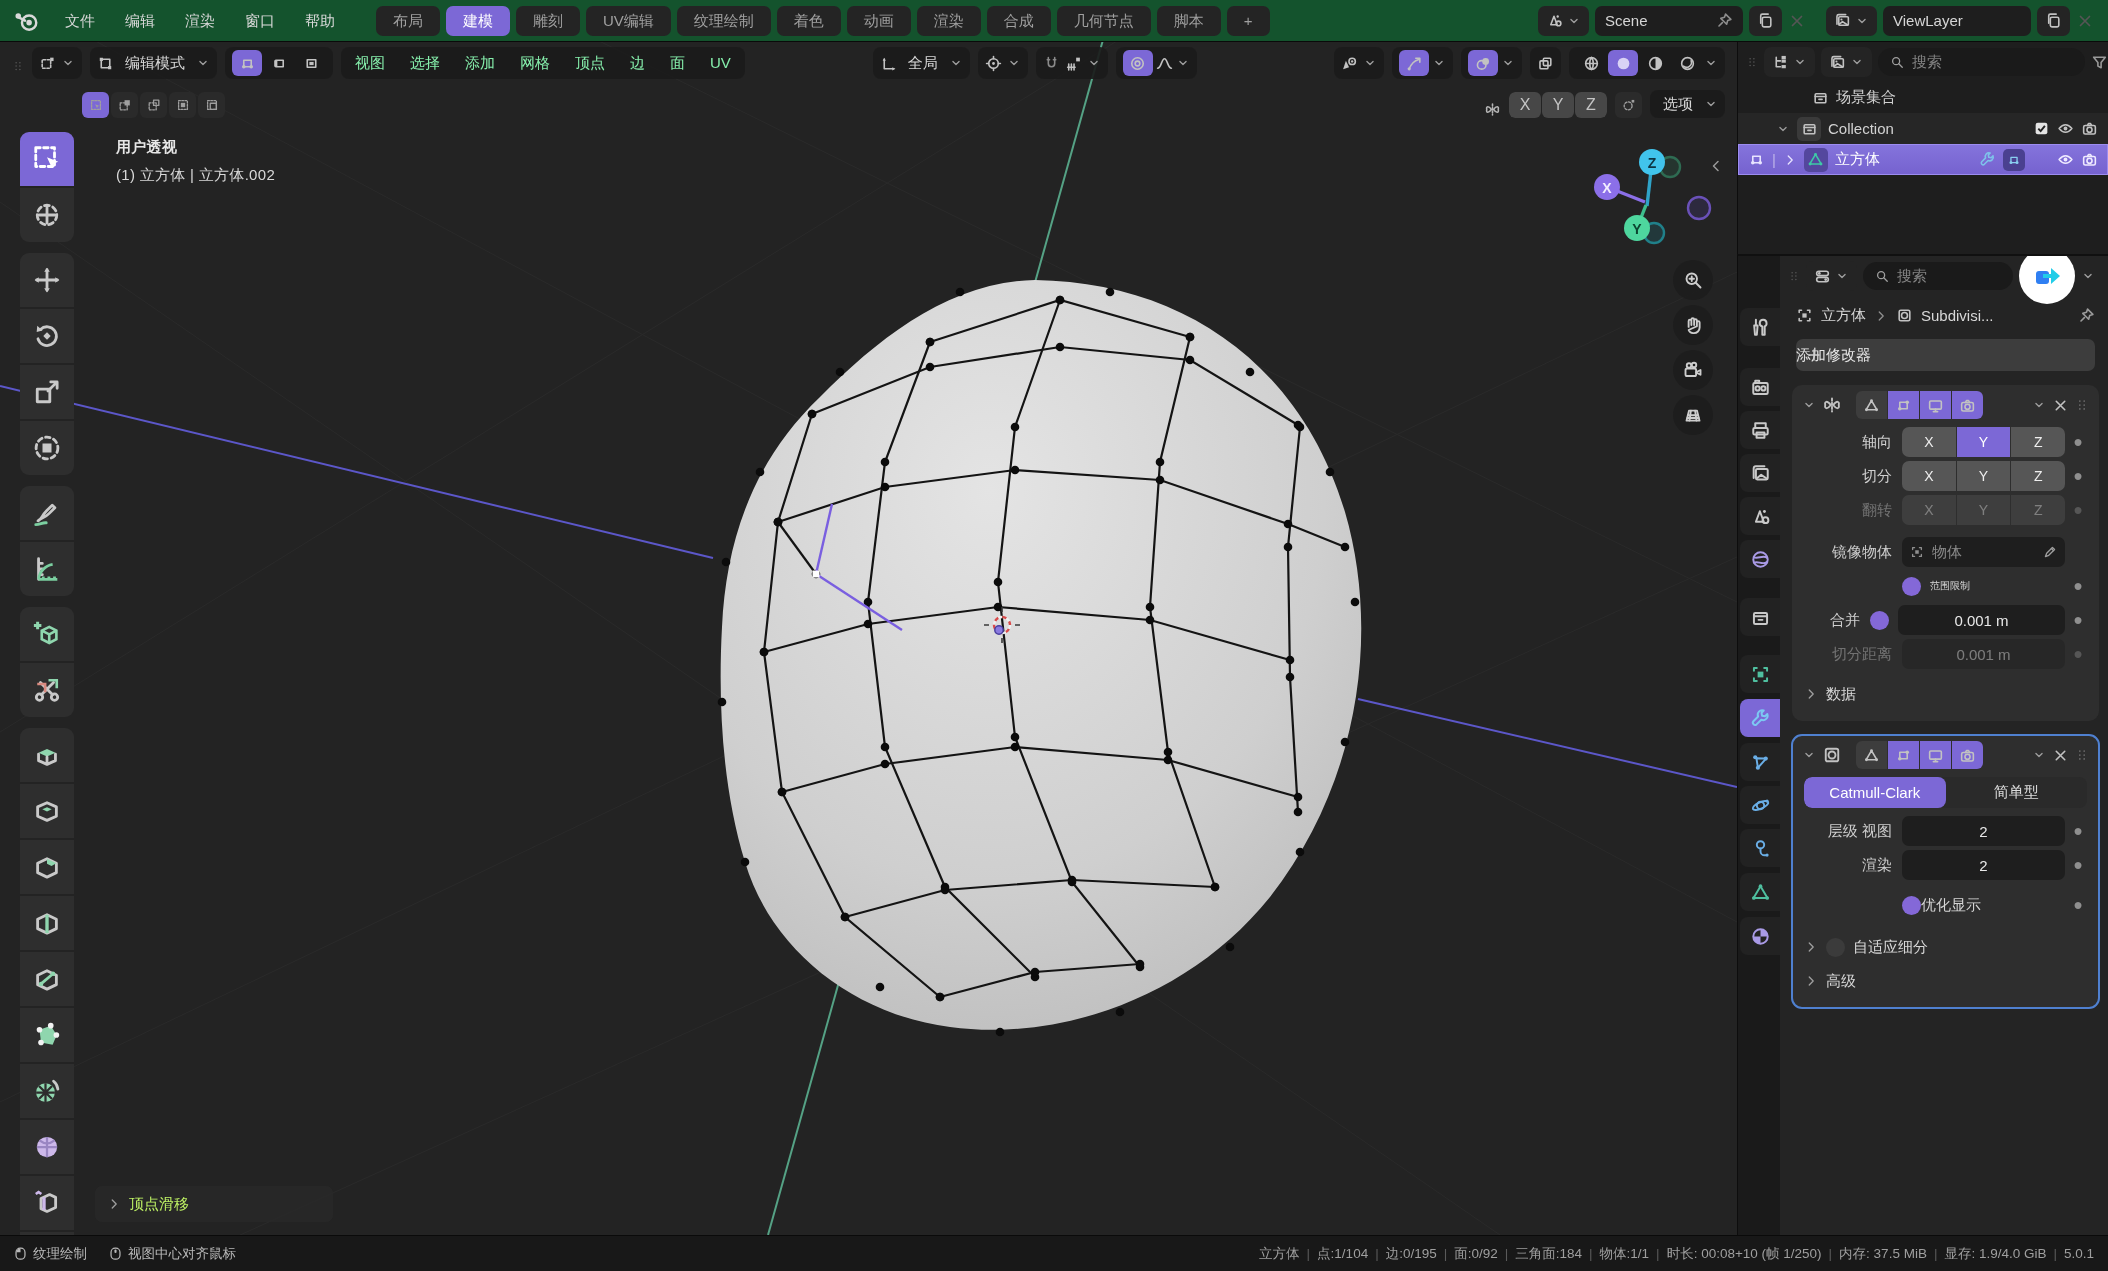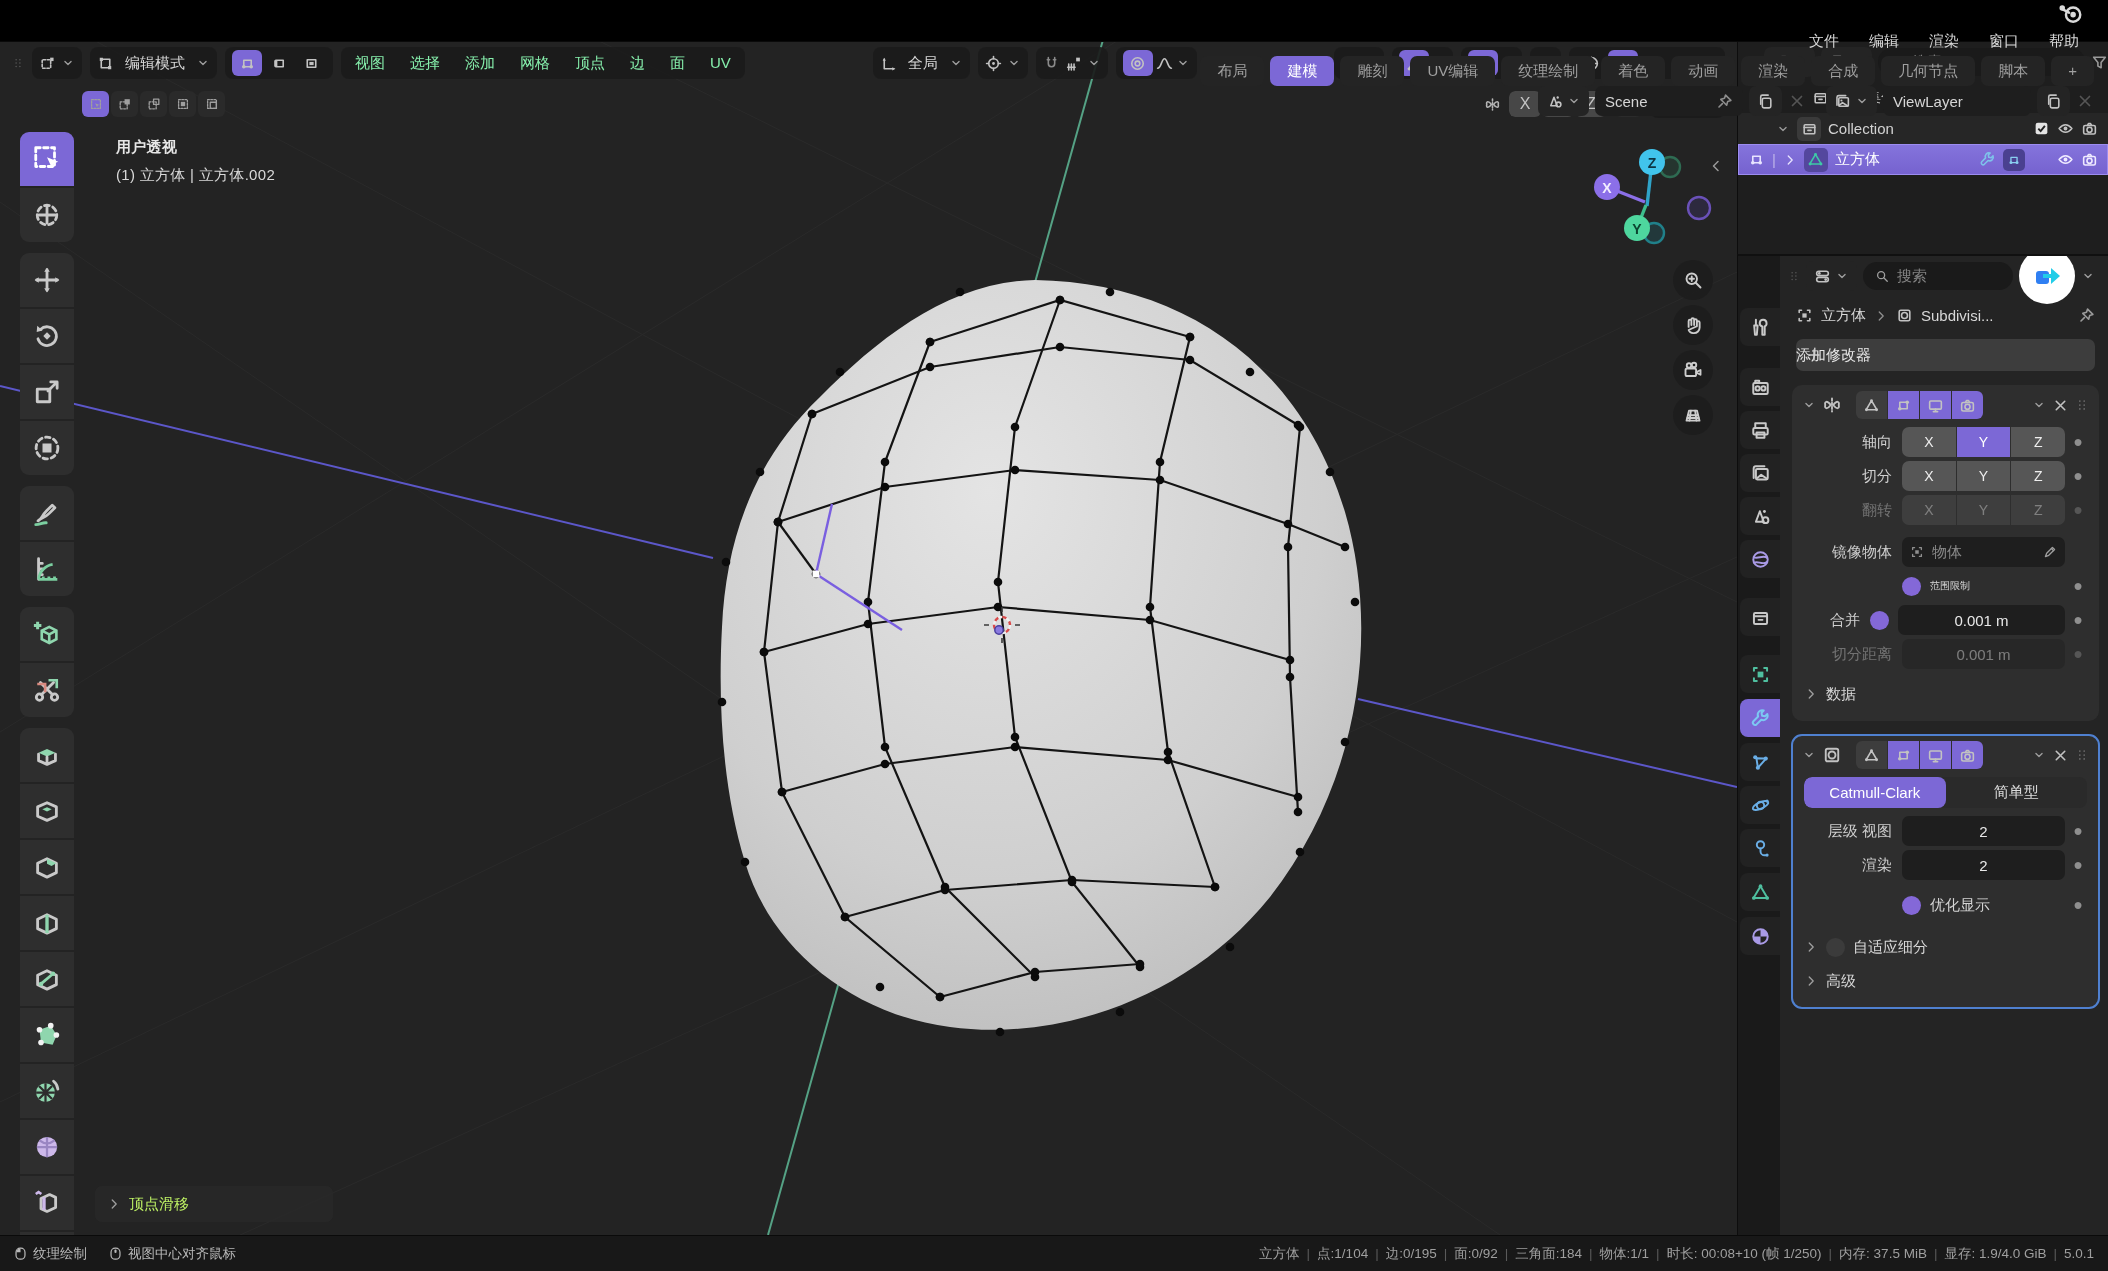--- a/index.html
+++ b/index.html
@@ -3,22 +3,22 @@
 <meta charset="utf-8">
 <style>
   * { margin:0; padding:0; box-sizing:border-box; user-select:none; }
   html,body { width:2108px; height:1271px; overflow:hidden; background:#161616;
     font-family:"Liberation Sans","DejaVu Sans",sans-serif; color:#d5d5d5; }
   svg { display:block; }
   .icon { display:inline-flex; align-items:center; justify-content:center; flex:0 0 auto; }
   .icon svg { width:100%; height:100%; }
 
   
-  #topbar { position:absolute; left:0; top:0; width:2108px; height:42px; background:#000000;
-    border-bottom:1px solid #0a0a0a; display:flex; align-items:flex-end; padding:0 14px; z-index:50;flex-direction:column; }
+  #topbar { position:absolute; left:0; top:0; width:2108px; height:42px; background:#14532d;
+    border-bottom:1px solid #0a0a0a; display:flex; align-items:center; padding:0 14px; z-index:50; }
   #topbar .logo { width:26px; height:26px; color:#d9d9d9; margin-right:10px; }
   .menu-item { font-size:15px; color:#d8d8d8; padding:0 15px; height:30px; line-height:30px;
     border-radius:6px; cursor:default; }
   .tabs { display:flex; gap:6px; margin-left:26px; }
   .tab { font-size:15px; color:#a0a0a0; background:#242424; border-radius:7px; height:30px;
     line-height:30px; padding:0 17px; }
   .tab.active { background:var(--accent); color:#ffffff; }
   #topbar .right { margin-left:auto; display:flex; align-items:center; gap:6px; }
   .tb-pill { display:flex; align-items:center; background:#242424; height:30px; border-radius:7px;
     padding:0 8px; gap:4px; }
@@ -26,21 +26,21 @@
     padding:0 10px; gap:8px; min-width:148px; font-size:15px; color:#d6d6d6; }
   .tb-field .grow { flex:1; }
   .dim-x { color:#555; width:18px; height:18px; }
   .i16 { width:17px; height:17px; color:#c2c2c2; }
   .i14 { width:14px; height:14px; color:#9f9f9f; }
 
   
   #viewport { position:absolute; left:0; top:42px; width:1737px; height:1193px; overflow:hidden;
     background:var(--viewport-bg); }
   #vp-scene { position:absolute; left:0; top:0; }
-  .vh-row { position:absolute; left:0; display:flex; align-items:center; gap:8px; padding:0 12px;
+  .vh-row { position:absolute; left:0; display:flex; align-items:flex-end; gap:8px; padding:0 12px;
     width:1737px; pointer-events:none; }
   .vh-row > * { pointer-events:auto; }
   #vh1 { top:5px; height:32px; }
   #vh2 { top:48px; height:28px; }
   .pill { display:flex; align-items:center; background:rgba(27,27,27,.92); border-radius:8px;
     height:32px; padding:0 7px; gap:5px; }
   .pill .lbl { font-size:15px; color:#d6d6d6; padding:0 6px; }
   .menu-group { display:flex; gap:3px; background:rgba(27,27,27,.92); border-radius:8px; padding:0 3px; height:32px; align-items:center; }
   .menu-group .vm { font-size:15px; color:#86efac; padding:0 11px; height:26px; line-height:26px; border-radius:6px; }
   .sq-btn { width:30px; height:26px; border-radius:6px; display:flex; align-items:center;
@@ -1528,21 +1528,21 @@
       </div>
       <div class="prow">
         <span class="plabel">渲染</span>
         <span class="field">
             <span>2</span>
           </span>
         <span class="anim-dot">●</span>
       </div>
       <div class="prow" style="margin-top:6px">
         <span class="plabel"></span>
-        <span style="flex:1;display:flex;align-items:center;gap:9px">
+        <span style="flex:1;display:flex;align-items:center;gap:0">
           <span class="chk"></span>
           <span style="font-size:15px">优化显示</span>
         </span>
         <span class="anim-dot">●</span>
       </div>
       <div class="subhead" style="margin-top:8px">
         <span class="icon i14">
             <svg viewBox="0 0 16 16">
               <path d="M6 3.5 L10.5 8 L6 12.5" fill="none" stroke="currentColor" stroke-width="1.5" stroke-linecap="round" stroke-linejoin="round"></path>
             </svg>

